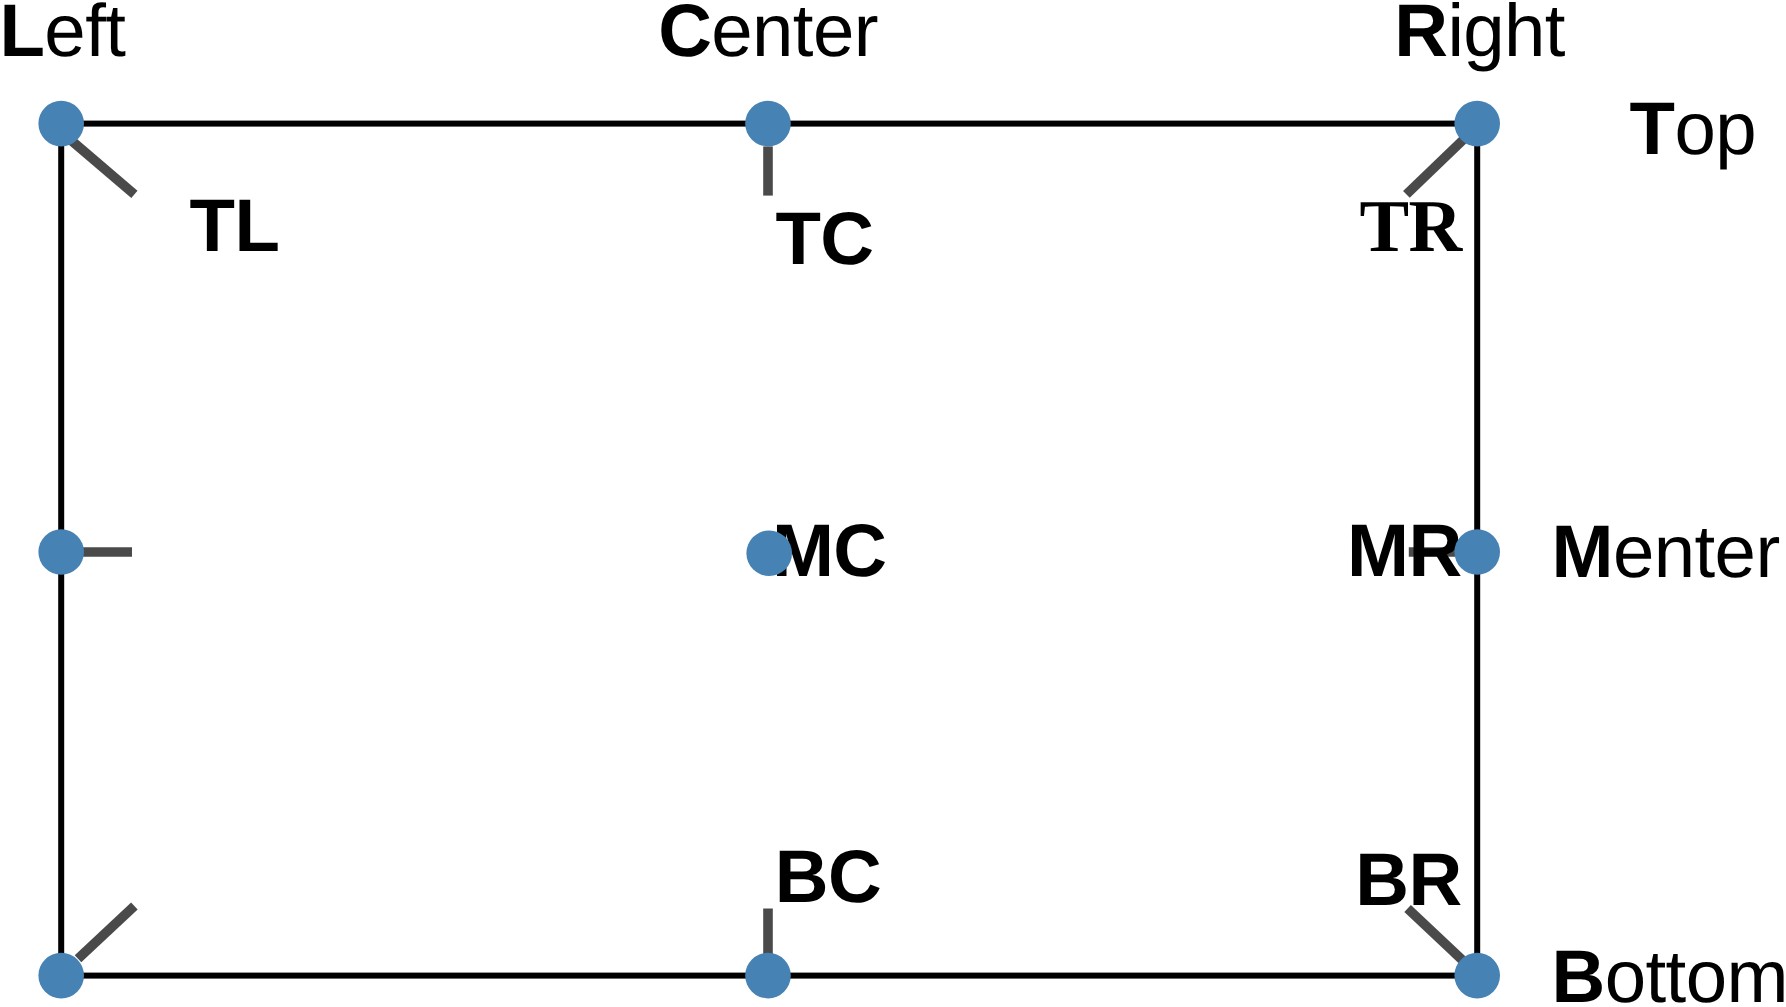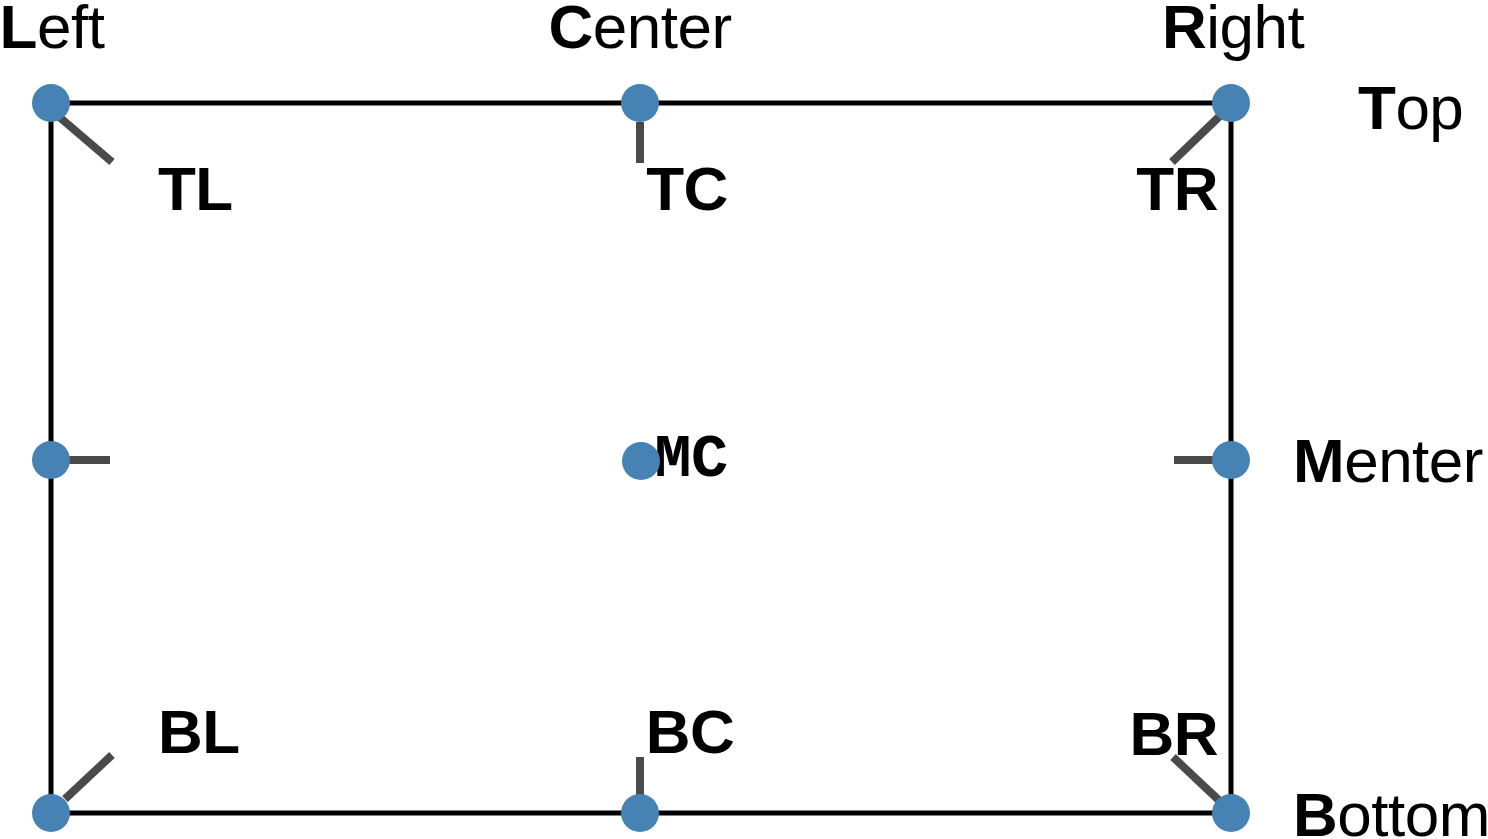--- a/index.html
+++ b/index.html
@@ -50,24 +50,24 @@
     transform: translate(-50%, -50%);
   }
   
   .pos-col-left   { left: 52px;   top: 27px;  }
   .pos-col-center { left: 640px;  top: 27px;  }
   .pos-col-right  { left: 1233px; top: 27px;  }
   .pos-row-top    { left: 1358px; top: 108px; }
   .pos-row-middle { left: 1293px; top: 461px; }
   .pos-row-bottom { left: 1293px; top: 815px; }
   .pos-tl { left: 110px;  top: 189px; }
-  .pos-tc { left: 639px;  top: 189px; }
-  .pos-tr { left: 1170px; top: 189px; }
+  .pos-tc { left: 639px;  top: 200px; }
+  .pos-tr { left: 1170px; top: 189px; font-family: Liberation Serif, serif; }
   .pos-ml { left: 112px;  top: 460px; }
-  .pos-mc { left: 643px;  top: 460px; font-family: Liberation Mono, monospace; }
+  .pos-mc { left: 643px;  top: 460px; }
   .pos-mr { left: 1170px; top: 460px; }
   .pos-bl { left: 110px;  top: 732px; }
   .pos-bc { left: 642px;  top: 732px; }
   .pos-br { left: 1170px; top: 734px; }
   
   .dot-tl { left: 51px;   top: 103px; }
   .dot-tc { left: 640px;  top: 103px; }
   .dot-tr { left: 1231px; top: 103px; }
   .dot-ml { left: 51px;   top: 460px; }
   .dot-mc { left: 641px;  top: 461px; }
@@ -98,21 +98,21 @@
   <div class="lbl center-align pos-col-right"><b>R</b><span>ight</span></div>
 
   <div class="lbl left-align pos-row-top"><b>T</b><span>op</span></div>
   <div class="lbl left-align pos-row-middle"><b>M</b><span>enter</span></div>
   <div class="lbl left-align pos-row-bottom"><b>B</b><span>ottom</span></div>
 
   <div class="lbl anchor left-align pos-tl">TL</div>
   <div class="lbl anchor center-align pos-tc">TC</div>
   <div class="lbl anchor right-align pos-tr">TR</div>
   <div class="lbl anchor center-align pos-mc">MC</div>
-  <div class="lbl anchor left-align pos-bl">BL</div>
+  <div class="lbl anchor right-align pos-mr">MR</div>
   <div class="lbl anchor right-align pos-br">BR</div>
   <div class="lbl anchor center-align pos-bc">BC</div>
 
   <div class="dot dot-tl"></div>
   <div class="dot dot-tc"></div>
   <div class="dot dot-tr"></div>
   <div class="dot dot-ml"></div>
   <div class="dot dot-mc"></div>
   <div class="dot dot-mr"></div>
   <div class="dot dot-bl"></div>

